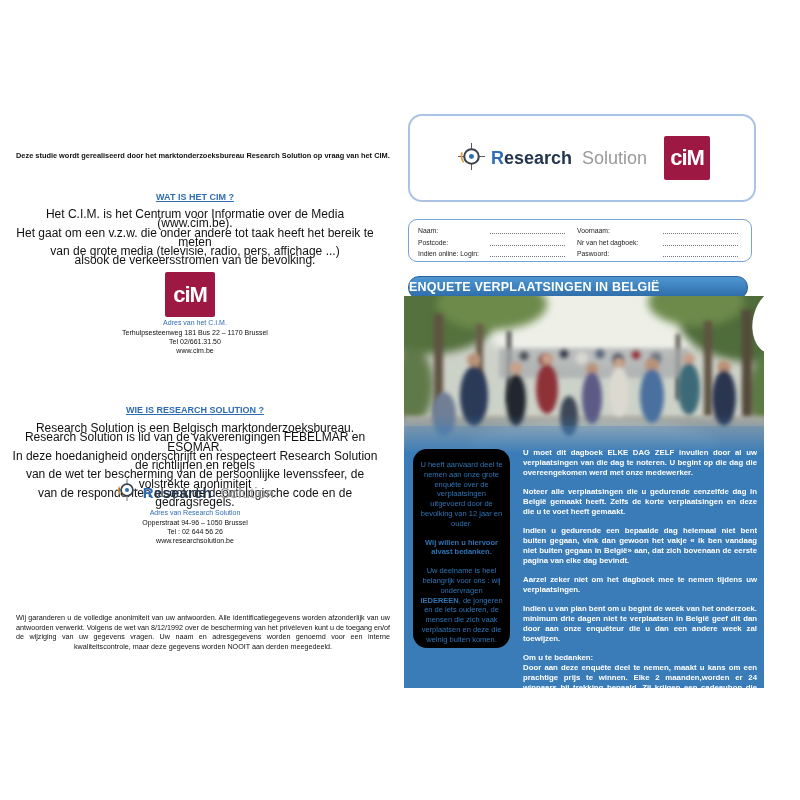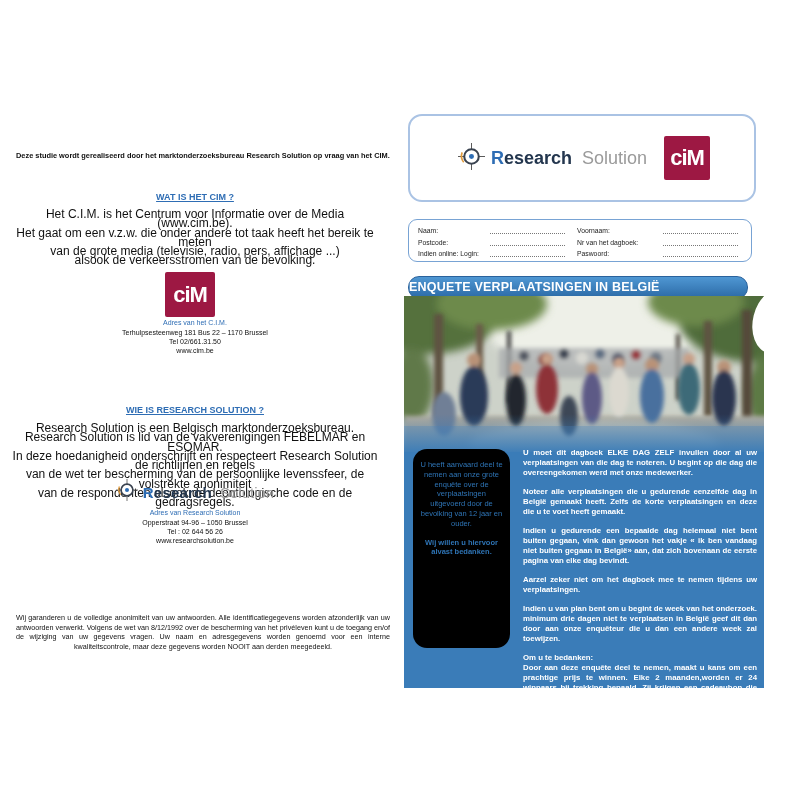--- a/index.html
+++ b/index.html
@@ -240,20 +240,21 @@
       <rect y="130" width="379" height="28" fill="#4d86bd" opacity="0.30"></rect>
     </svg>
     <div class="notch"></div>
     <div class="photo-fade"></div>
   </div>
 
   <div class="abs blue-block">
     <div class="white-box">
       <p class="wb-p">U heeft aanvaard deel te nemen aan onze grote enquête over de verplaatsingen uitgevoerd door de bevolking van 12 jaar en ouder.</p>
       <p class="wb-p wb-bold">Wij willen u hiervoor alvast bedanken.</p>
+      <p class="wb-p"><span>Uw deelname is heel belangrijk voor ons : wij ondervragen </span><b>IEDEREEN</b><span>, de jongeren en de iets ouderen, de mensen die zich vaak verplaatsen en deze die weinig buiten komen.</span></p>
     </div>
     <div class="blue-text">
       <p class="bt-p"><span>U moet dit dagboek </span><b>ELKE DAG ZELF</b><span> invullen door al uw verplaatsingen van die dag te noteren. U begint op die dag die overeengekomen werd met onze medewerker.</span></p>
       <p class="bt-p">Noteer alle verplaatsingen die u gedurende eenzelfde dag in België gemaakt heeft. Zelfs de korte verplaatsingen en deze die u te voet heeft gemaakt.</p>
       <p class="bt-p">Indien u gedurende een bepaalde dag helemaal niet bent buiten gegaan, vink dan gewoon het vakje « ik ben vandaag niet buiten gegaan in België» aan, dat zich bovenaan de eerste pagina van elke dag bevindt.</p>
       <p class="bt-p">Aarzel zeker niet om het dagboek mee te nemen tijdens uw verplaatsingen.</p>
       <p class="bt-p">Indien u van plan bent om u begint de week van het onderzoek. minimum drie dagen niet te verplaatsen in België geef dit dan door aan onze enquêteur die u dan een andere week zal toewijzen.</p>
       <p class="bt-title">Om u te bedanken:</p>
       <p class="bt-p">Door aan deze enquête deel te nemen, maakt u kans om een prachtige prijs te winnen. Elke 2 maanden,worden er 24 winnaars bij trekking bepaald. Zij krijgen een cadeaubon die varieert tussen 20 € en 250 €.</p>
     </div>

